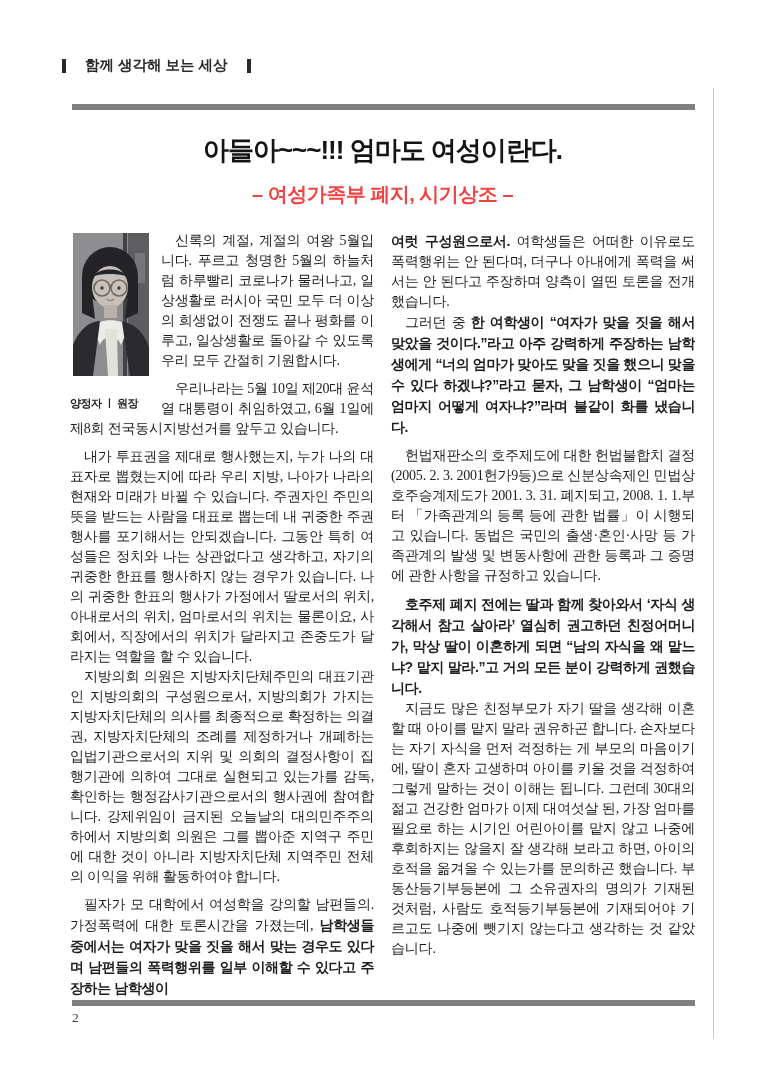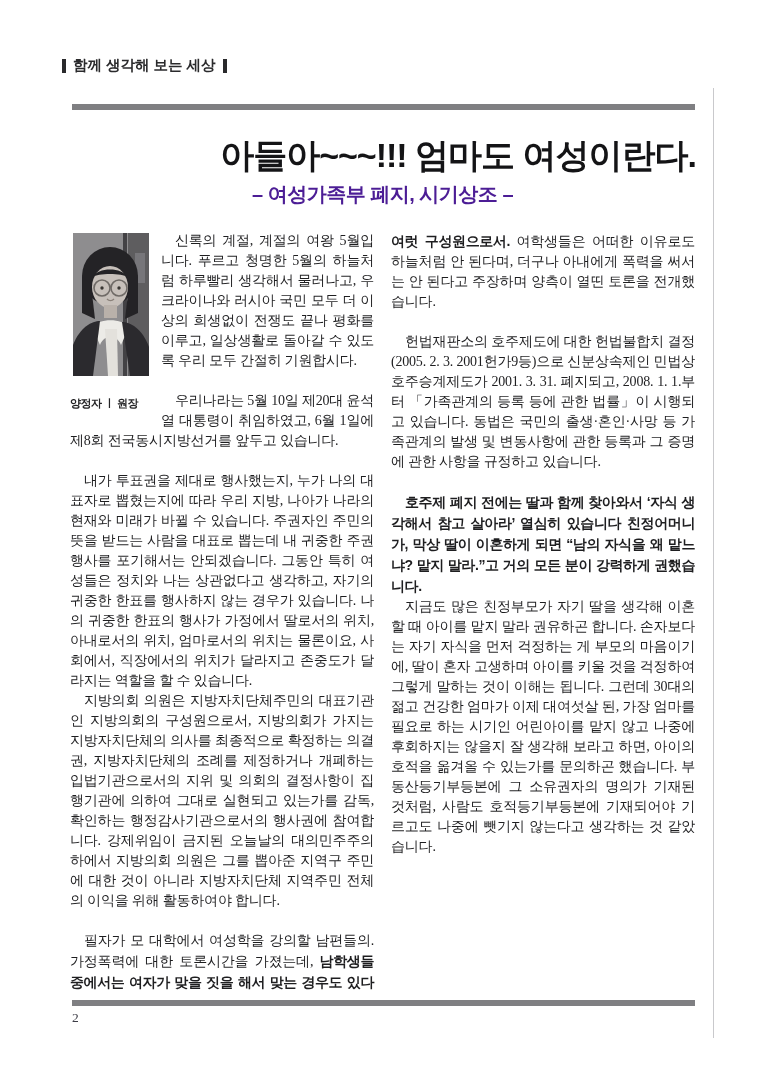--- a/index.html
+++ b/index.html
@@ -1,45 +1,45 @@
 <!DOCTYPE html>
 <html><head>
 <meta charset="utf-8">
 <style>
   html,body{margin:0;padding:0;background:#ffffff;}
   .page{
     position:relative;width:763px;height:1080px;background:#ffffff;overflow:hidden;
     font-family:"Liberation Serif","DejaVu Serif",serif;color:#1e1e20;
   }
   .section-label{
-    position:absolute;top:56px;left:62px;display:flex;align-items:center;gap:7px;
+    position:absolute;top:56px;left:62px;display:flex;align-items:center;gap:19px;
     font-family:"Liberation Sans","DejaVu Sans",sans-serif;font-weight:700;font-size:14.5px;color:#2a2a2c;
   }
   .section-label .bar{display:inline-block;width:4px;height:14px;background:#2a2a2c;}
   .top-rule,.bottom-rule{position:absolute;left:72px;width:623px;height:6px;background:#7f7f82;}
   .top-rule{top:104px;}
   .bottom-rule{top:1000px;}
   .right-rule{position:absolute;left:713px;top:88px;width:1px;height:950px;background:#c9c9cc;}
   .title{
-    position:absolute;top:133px;left:69px;width:627px;text-align:right;
+    position:absolute;top:133px;left:69px;width:627px;text-align:center;
     font-family:"Liberation Sans","DejaVu Sans",sans-serif;font-weight:700;
-    font-size:34px;letter-spacing:-1px;color:#141416;white-space:nowrap;
+    font-size:26px;letter-spacing:-1px;color:#141416;white-space:nowrap;
   }
   .subtitle{
     position:absolute;top:181px;left:69px;width:627px;text-align:center;
     font-family:"Liberation Sans","DejaVu Sans",sans-serif;font-weight:700;
-    font-size:20px;letter-spacing:-0.5px;color:#4c1d95;
+    font-size:20px;letter-spacing:-0.5px;color:#ef4444;
   }
   .columns{
     position:absolute;top:231px;left:70px;width:625px;height:766px;
     display:flex;gap:17px;overflow:hidden;
   }
   .col{width:304px;font-size:14px;line-height:20px;text-align:justify;word-break:break-all;letter-spacing:-0.2px;}
   .para{margin:0;}
-  .para.gap{margin-top:20px;}
+  .para.gap{margin-top:8px;}
   .para.indent{text-indent:1em;}
   .para b{font-family:"Liberation Sans","DejaVu Sans",sans-serif;font-weight:700;letter-spacing:-0.4px;}
   .photo-box{float:left;width:82px;margin:2px 9px 4px 0;}
   .photo-box svg{display:block;width:76px;height:143px;margin:0 auto;}
   .caption{
     margin-top:17px;text-align:left;
     font-family:"Liberation Sans","DejaVu Sans",sans-serif;font-weight:700;
     font-size:11px;color:#242426;letter-spacing:-0.5px;white-space:nowrap;
   }
   .page-number{
@@ -86,31 +86,32 @@
           <path d="M34 66 C36 68 39 68 41 66" stroke="#8a817a" stroke-width="1.4" fill="none"></path>
           <rect x="31" y="72" width="13" height="13" fill="#b9b1aa"></rect>
           <path d="M19 94 C26 85 49 85 56 94 L48 112 C44 101 31 101 27 112 Z" fill="#ecebe7"></path>
           <path d="M32 96 L35 143 L45 143 L44 96 Z" fill="#e3e1dc"></path>
           <path d="M0 143 L0 112 C7 94 19 88 27 88 L20 143 Z" fill="#2b2a2e"></path>
           <path d="M76 143 L76 114 C69 95 57 89 49 89 L57 143 Z" fill="#2b2a2e"></path>
         </svg>
         <div class="caption">양정자 ㅣ 원장</div>
       </div>
       <div id="col-left">
-          <p class="para indent"><span>신록의 계절, 계절의 여왕 5월입니다. 푸르고 청명한 5월의 하늘처럼 하루빨리 생각해서 물러나고, 우크라이나와 러시아 국민 모두 더 이상의 희생없이 전쟁도 끝나 평화를 이루고, 일상생활로 돌아갈 수 있도록 우리 모두 간절히 기원합시다.</span></p>
+          <p class="para indent"><span>신록의 계절, 계절의 여왕 5월입니다. 푸르고 청명한 5월의 하늘처럼 하루빨리 코로나가 물러나고, 일상생활로 러시아 국민 모두 더 이상의 희생없이 전쟁도 끝나 평화를 이루고, 일상생활로 돌아갈 수 있도록 우리 모두 간절히 기원합시다.</span></p>
           <p class="para gap indent"><span>우리나라는 5월 10일 제20대 윤석열 대통령이 취임하였고, 6월 1일에 제8회 전국동시지방선거를 앞두고 있습니다.</span></p>
           <p class="para gap indent"><span>내가 투표권을 제대로 행사했는지, 누가 나의 대표자로 뽑혔는지에 따라 우리 지방, 나아가 나라의 현재와 미래가 바뀔 수 있습니다. 주권자인 주민의 뜻을 받드는 사람을 대표로 뽑는데 내 귀중한 주권행사를 포기해서는 안되겠습니다. 그동안 특히 여성들은 정치와 나는 상관없다고 생각하고, 자기의 귀중한 한표를 행사하지 않는 경우가 있습니다. 나의 귀중한 한표의 행사가 가정에서 딸로서의 위치, 아내로서의 위치, 엄마로서의 위치는 물론이요, 사회에서, 직장에서의 위치가 달라지고 존중도가 달라지는 역할을 할 수 있습니다.</span></p>
           <p class="para indent"><span>지방의회 의원은 지방자치단체주민의 대표기관인 지방의회의 구성원으로서, 지방의회가 가지는 지방자치단체의 의사를 최종적으로 확정하는 의결권, 지방자치단체의 조례를 제정하거나 개폐하는 입법기관으로서의 지위 및 의회의 결정사항이 집행기관에 의하여 그대로 실현되고 있는가를 감독, 확인하는 행정감사기관으로서의 행사권에 참여합니다. 강제위임이 금지된 오늘날의 대의민주주의하에서 지방의회 의원은 그를 뽑아준 지역구 주민에 대한 것이 아니라 지방자치단체 지역주민 전체의 이익을 위해 활동하여야 합니다.</span></p>
           <p class="para gap indent"><span>필자가 모 대학에서 여성학을 강의할 남편들의. 가정폭력에 대한 토론시간을 가졌는데, </span><b>남학생들 중에서는 여자가 맞을 짓을 해서 맞는 경우도 있다며 남편들의 폭력행위를 일부 이해할 수 있다고 주장하는 남학생이</b></p>
         </div>
     </div>
     <div class="col" id="col-right">
-        <p class="para"><b>여럿 구성원으로서.</b><span> 여학생들은 어떠한 이유로도 하늘처럼 안 된다며, 더구나 아내에게 폭력을 써서는 안 된다고 주장하며 양측이 열띤 토론을 전개했습니다.</span></p>
+        <p class="para"><b>여럿 구성원으로서.</b><span> 여학생들은 어떠한 이유로도 폭력행위는 안 된다며, 더구나 아내에게 폭력을 써서는 안 된다고 주장하며 양측이 열띤 토론을 전개했습니다.</span></p>
+        <p class="para indent"><span>그러던 중 </span><b>한 여학생이 “여자가 맞을 짓을 해서 맞았을 것이다.”라고 아주 강력하게 주장하는 남학생에게 “너의 엄마가 맞아도 맞을 짓을 했으니 맞을 수 있다 하겠냐?”라고 묻자, 그 남학생이 “엄마는 엄마지 어떻게 여자냐?”라며 불같이 화를 냈습니다.</b></p>
         <p class="para gap indent"><span>헌법재판소의 호주제도에 대한 헌법불합치 결정(2005. 2. 3. 2001헌가9등)으로 신분상속제인 민법상 호주승계제도가 2001. 3. 31. 폐지되고, 2008. 1. 1.부터 「가족관계의 등록 등에 관한 법률」이 시행되고 있습니다. 동법은 국민의 출생·혼인·사망 등 가족관계의 발생 및 변동사항에 관한 등록과 그 증명에 관한 사항을 규정하고 있습니다.</span></p>
-        <p class="para gap indent"><b>호주제 폐지 전에는 딸과 함께 찾아와서 ‘자식 생각해서 참고 살아라’ 열심히 있습니다 친정어머니가, 막상 딸이 이혼하게 되면 “남의 자식을 왜 맡느냐? 맡지 말라.”고 거의 모든 분이 강력하게 권했습니다.</b></p>
+        <p class="para gap indent"><b>호주제 폐지 전에는 딸과 함께 찾아와서 ‘자식 생각해서 참고 살아라’ 열심히 권고하던 친정어머니가, 막상 딸이 이혼하게 되면 “남의 자식을 왜 맡느냐? 맡지 말라.”고 거의 모든 분이 강력하게 권했습니다.</b></p>
         <p class="para indent"><span>지금도 많은 친정부모가 자기 딸을 생각해 이혼할 때 아이를 맡지 말라 권유하곤 합니다. 손자보다는 자기 자식을 먼저 걱정하는 게 부모의 마음이기에, 딸이 혼자 고생하며 아이를 키울 것을 걱정하여 그렇게 말하는 것이 이해는 됩니다. 그런데 30대의 젊고 건강한 엄마가 이제 대여섯살 된, 가장 엄마를 필요로 하는 시기인 어린아이를 맡지 않고 나중에 후회하지는 않을지 잘 생각해 보라고 하면, 아이의 호적을 옮겨올 수 있는가를 문의하곤 했습니다. 부동산등기부등본에 그 소유권자의 명의가 기재된 것처럼, 사람도 호적등기부등본에 기재되어야 기르고도 나중에 뺏기지 않는다고 생각하는 것 같았습니다.</span></p>
       </div>
   </div>
 
   <div class="bottom-rule"></div>
   <div class="page-number">2</div>
   <div class="right-rule"></div>
 
 </div>
 

